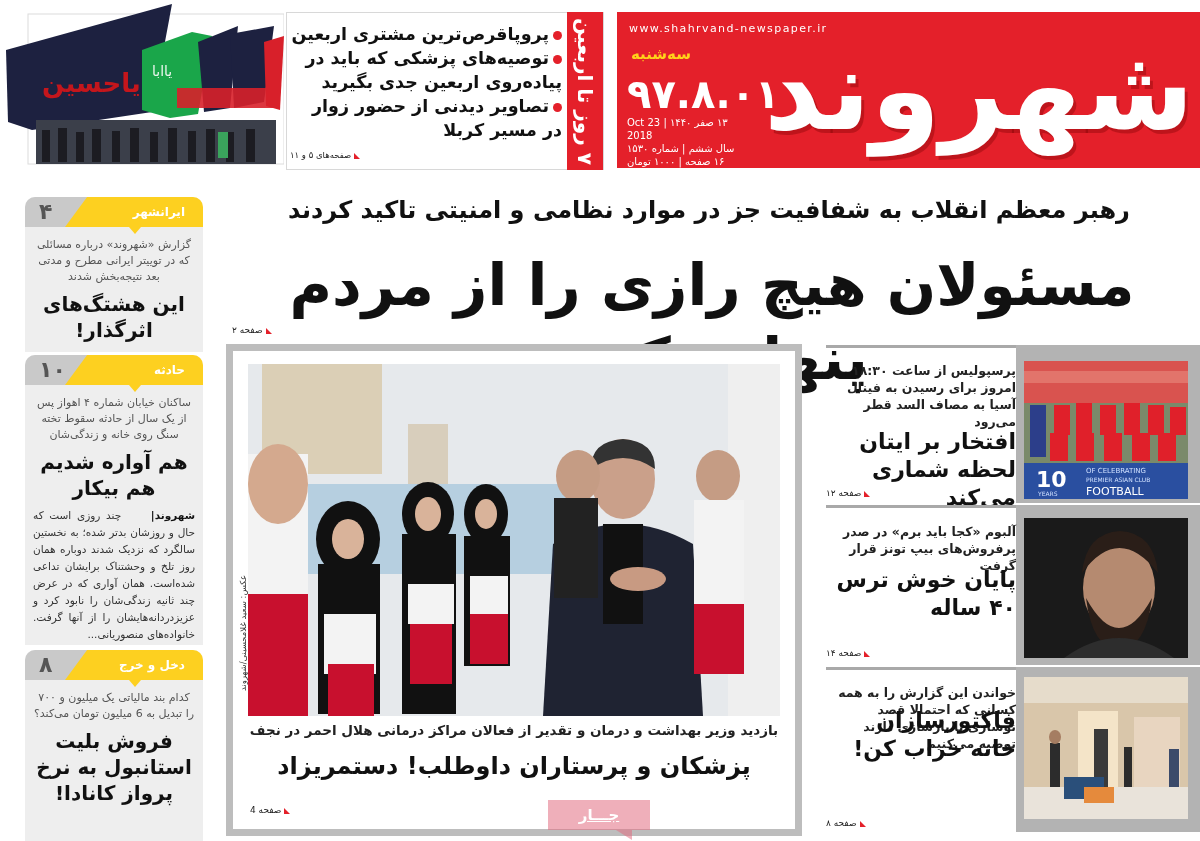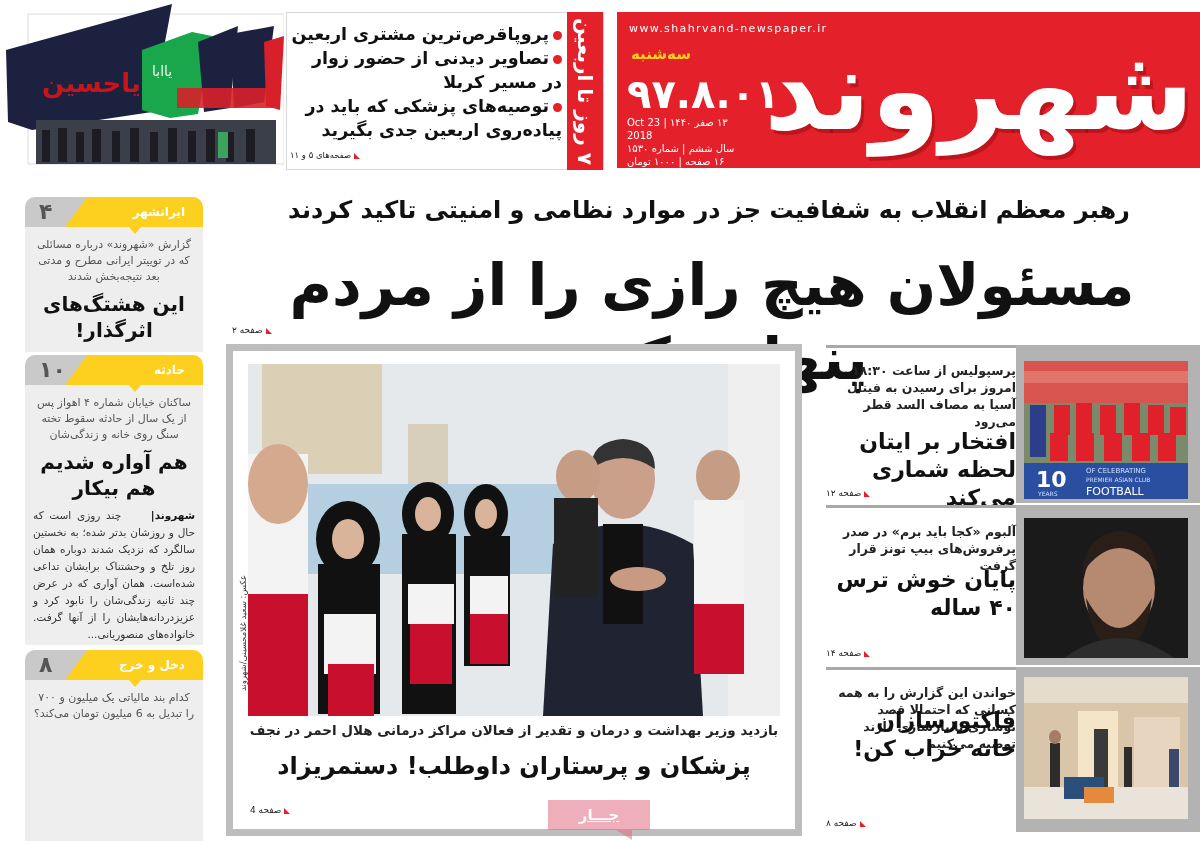--- a/index.html
+++ b/index.html
@@ -98,22 +98,22 @@
     <rect x="216" y="130" width="10" height="26" fill="#3aa35c"></rect>
   </svg>
 </div>
 
 <div class="abs arb-box"></div>
 <div class="abs arb-tab">
   <span>۷ روز تا اربعین</span>
 </div>
 <ul class="abs arb-list">
   <li><span class="dot"></span><span>پروپاقرص‌ترین مشتری اربعین</span></li>
+  <li><span class="dot"></span><span>توصیه‌های پزشکی که باید در پیاده‌روی اربعین جدی بگیرید</span></li>
   <li><span class="dot"></span><span>تصاویر دیدنی از حضور زوار در مسیر کربلا</span></li>
-  <li><span class="dot"></span><span>توصیه‌های پزشکی که باید در پیاده‌روی اربعین جدی بگیرید</span></li>
 </ul>
 <div class="abs arb-pages"><span class="pg-marker"></span><span>صفحه‌های ۵ و ۱۱</span></div>
 
 <div class="abs masthead">
   <div class="url">www.shahrvand-newspaper.ir</div>
   <div class="weekday">سه‌شنبه</div>
   <div class="jdate">۹۷.۸.۰۱</div>
   <div class="meta">
     <div>۱۳ صفر ۱۴۴۰ | 23 Oct 2018</div>
     <div>سال ششم | شماره ۱۵۳۰</div>
@@ -152,20 +152,21 @@
 </div>
 
 <div class="abs side-card" style="top:650px; height:191px;">
   <div class="side-head">
     <div class="num">۸</div>
     <div class="tag">دخل و خرج</div>
     <div class="notch"></div>
   </div>
   <div class="side-body">
     <div class="side-sum">کدام بند مالیاتی یک میلیون و ۷۰۰ را تبدیل به 6 میلیون تومان می‌کند؟</div>
+    <div class="side-title">فروش بلیت استانبول به نرخ پرواز کانادا!</div>
   </div>
 </div>
 
 <div class="abs photo-frame"></div>
 <div class="abs photo">
   <svg width="532" height="352" viewBox="0 0 532 352">
     <rect width="532" height="352" fill="#e6e9ec"></rect>
     <rect x="14" y="0" width="120" height="110" fill="#d1b98a" opacity="0.55"></rect>
     <rect x="160" y="60" width="40" height="60" fill="#c9b48c" opacity="0.5"></rect>
     <rect x="60" y="120" width="260" height="90" fill="#b6cfe0"></rect>

